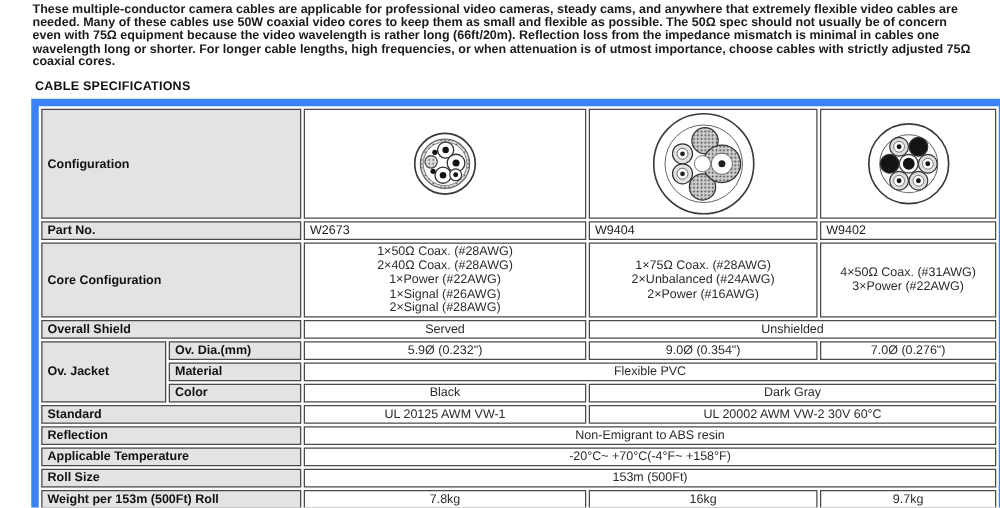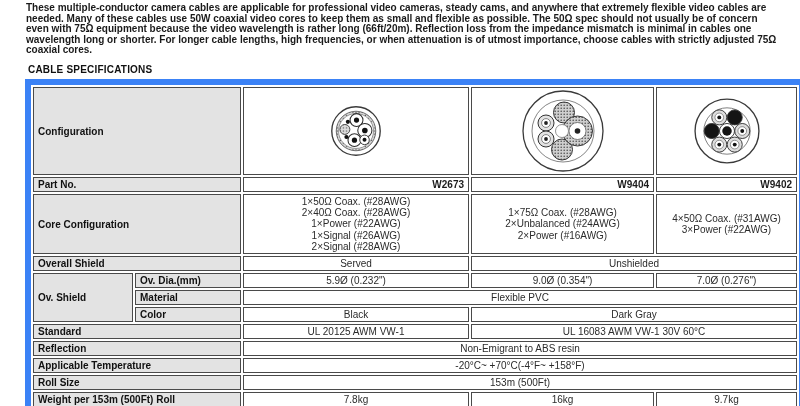--- a/index.html
+++ b/index.html
@@ -19,21 +19,21 @@
     position:absolute;left:25px;top:79px;width:768px;
     table-layout:fixed;border-collapse:separate;border-spacing:2px;
     background:#fff;border:6px solid #3b82f6;
   }
   table.spec td{
     box-sizing:border-box;border:1px solid #4a4a4a;
     font-size:10px;line-height:11px;padding:1px 4px;overflow:hidden;
   }
   td.lbl{background:#e3e3e3;font-weight:bold;color:#111;text-align:left;white-space:nowrap;}
   td.val{text-align:center;color:#2b2b2b;white-space:nowrap;vertical-align:middle;}
-  td.valb{text-align:right;color:#1c1c1c;font-weight:bold;white-space:nowrap;}
+  td.valb{text-align:left;color:#1c1c1c;font-weight:normal;white-space:nowrap;}
   tr.r-config td{height:86px;}
   tr.r-short td{height:13px;margin-top:18px;}
   tr.r-core td{height:58px;vertical-align:middle;}
   .core-lines div{line-height:11.2px;}
   .diag{display:inline-block;vertical-align:middle;}
 </style>
 </head>
 <body>
 
 <div class="intro">These multiple-conductor camera cables are applicable for professional video cameras, steady cams, and anywhere that extremely flexible video cables are needed. Many of these cables use 50W coaxial video cores to keep them as small and flexible as possible. The 50Ω spec should not usually be of concern even with 75Ω equipment because the video wavelength is rather long (66ft/20m). Reflection loss from the impedance mismatch is minimal in cables one wavelength long or shorter. For longer cable lengths, high frequencies, or when attenuation is of utmost importance, choose cables with strictly adjusted 75Ω coaxial cores.</div>
@@ -151,42 +151,42 @@
     </td>
   </tr>
 
   <tr class="r-short">
     <td class="lbl" colspan="2">Overall Shield</td>
     <td class="val">Served</td>
     <td class="val" colspan="2">Unshielded</td>
   </tr>
 
   <tr class="r-short">
-    <td class="lbl" rowspan="3">Ov. Shield</td>
+    <td class="lbl" rowspan="3">Ov. Jacket</td>
     <td class="lbl">Ov. Dia.(mm)</td>
     <td class="val">5.9Ø (0.232")</td>
     <td class="val">9.0Ø (0.354")</td>
     <td class="val">7.0Ø (0.276")</td>
   </tr>
 
   <tr class="r-short">
     <td class="lbl">Material</td>
     <td class="val" colspan="3">Flexible PVC</td>
   </tr>
 
   <tr class="r-short">
     <td class="lbl">Color</td>
     <td class="val">Black</td>
     <td class="val" colspan="2">Dark Gray</td>
   </tr>
 
   <tr class="r-short">
     <td class="lbl" colspan="2">Standard</td>
     <td class="val">UL 20125 AWM VW-1</td>
-    <td class="val" colspan="2">UL 16083 AWM VW-1 30V 60°C</td>
+    <td class="val" colspan="2">UL 20002 AWM VW-2 30V 60°C</td>
   </tr>
 
   <tr class="r-short">
     <td class="lbl" colspan="2">Reflection</td>
     <td class="val" colspan="3">Non-Emigrant to ABS resin</td>
   </tr>
 
   <tr class="r-short">
     <td class="lbl" colspan="2">Applicable Temperature</td>
     <td class="val" colspan="3">-20°C~ +70°C(-4°F~ +158°F)</td>

